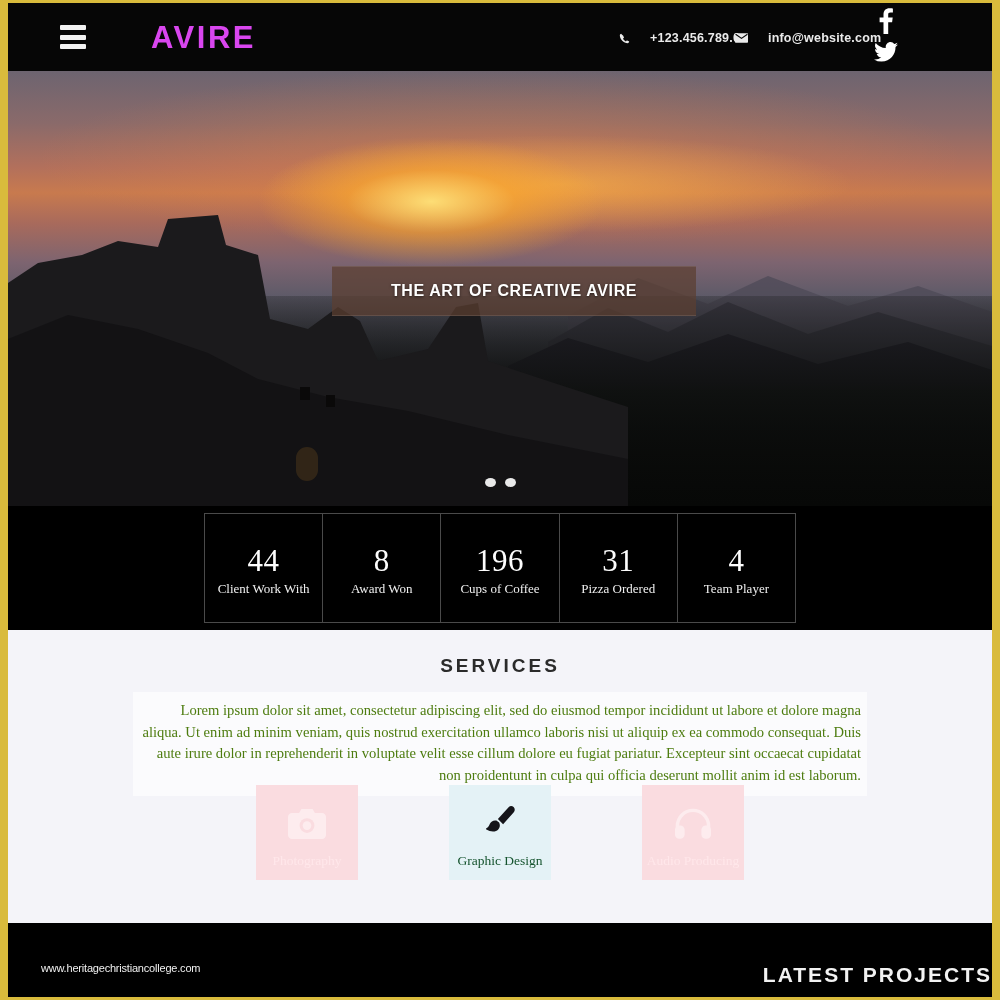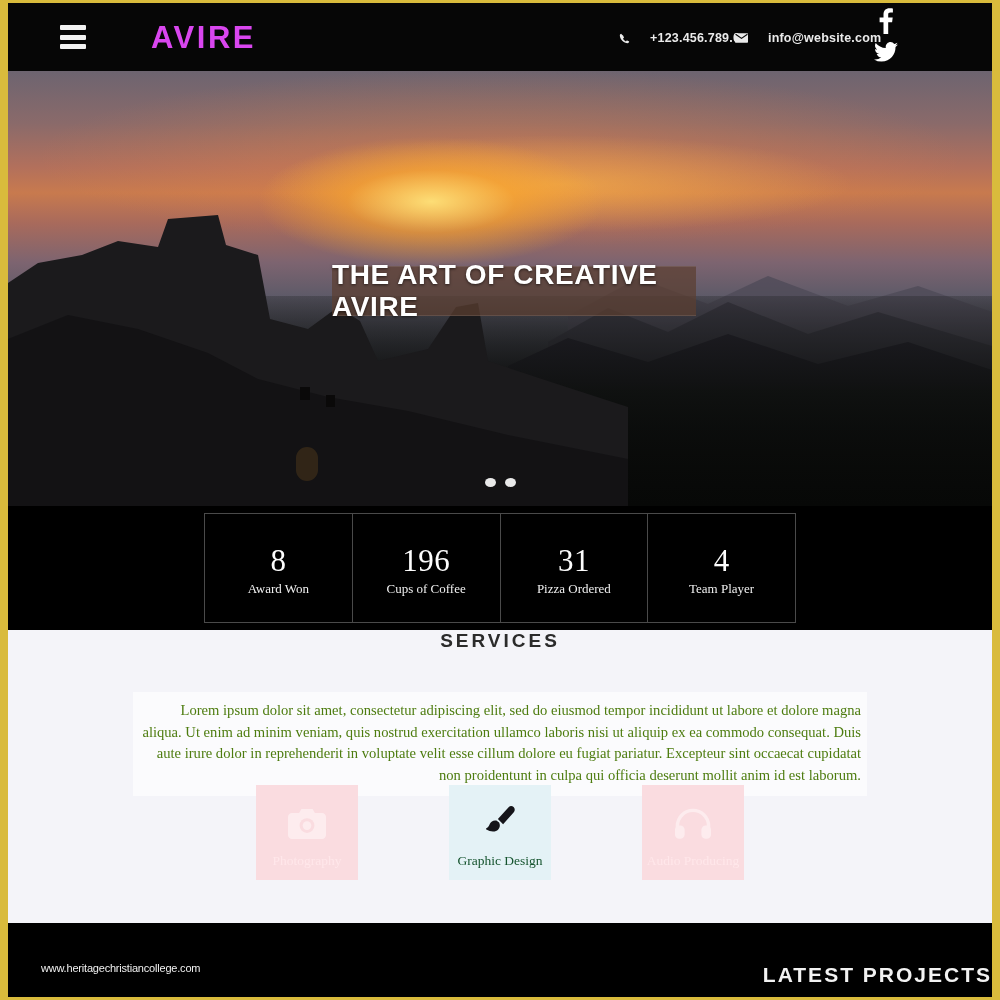--- a/index.html
+++ b/index.html
@@ -117,21 +117,21 @@
     position:absolute;
     left:324px; top:195px;
     width:364px; height:50px;
     background:rgba(92,62,48,.72);
     display:flex; align-items:center; justify-content:center;
     border-top:1px solid rgba(255,255,255,.10);
     border-bottom:1px solid rgba(255,255,255,.10);
   }
   #hero-caption-text{
     color:#fff;
-    font-size:28px;
+    font-size:16px;
     font-weight:bold;
     letter-spacing:.6px;
     text-shadow:0 1px 3px rgba(0,0,0,.6);
   }
   #hero-dots{
     position:absolute;
     left:0; right:0; bottom:19px;
     display:flex; justify-content:center; gap:9px;
   }
   .hero-dot{
@@ -177,20 +177,21 @@
   }
 
   
   #services-section{
     position:relative;
     background:#f4f4f9;
     height:293px;
   }
   #services-title{
     text-align:center;
+    padding-top:25px;
     color:#2b2b2b;
     font-size:19px;
     letter-spacing:3px;
   }
   #services-desc-box{
     position:absolute;
     left:125px; top:62px;
     width:734px;
     background:#fbfbfd;
     padding:8px 6px 10px;
@@ -322,20 +323,24 @@
 
     <div id="hero-dots">
       <span class="hero-dot"></span>
       <span class="hero-dot"></span>
     </div>
   </section>
 
   <section id="stats-section">
     <div id="stats-grid">
 
+      <div class="stat-cell">
+        <div class="stat-number">44</div>
+        <div class="stat-label">Client Work With</div>
+      </div>
 
       <div class="stat-cell">
         <div class="stat-number">8</div>
         <div class="stat-label">Award Won</div>
       </div>
 
       <div class="stat-cell">
         <div class="stat-number">196</div>
         <div class="stat-label">Cups of Coffee</div>
       </div>

